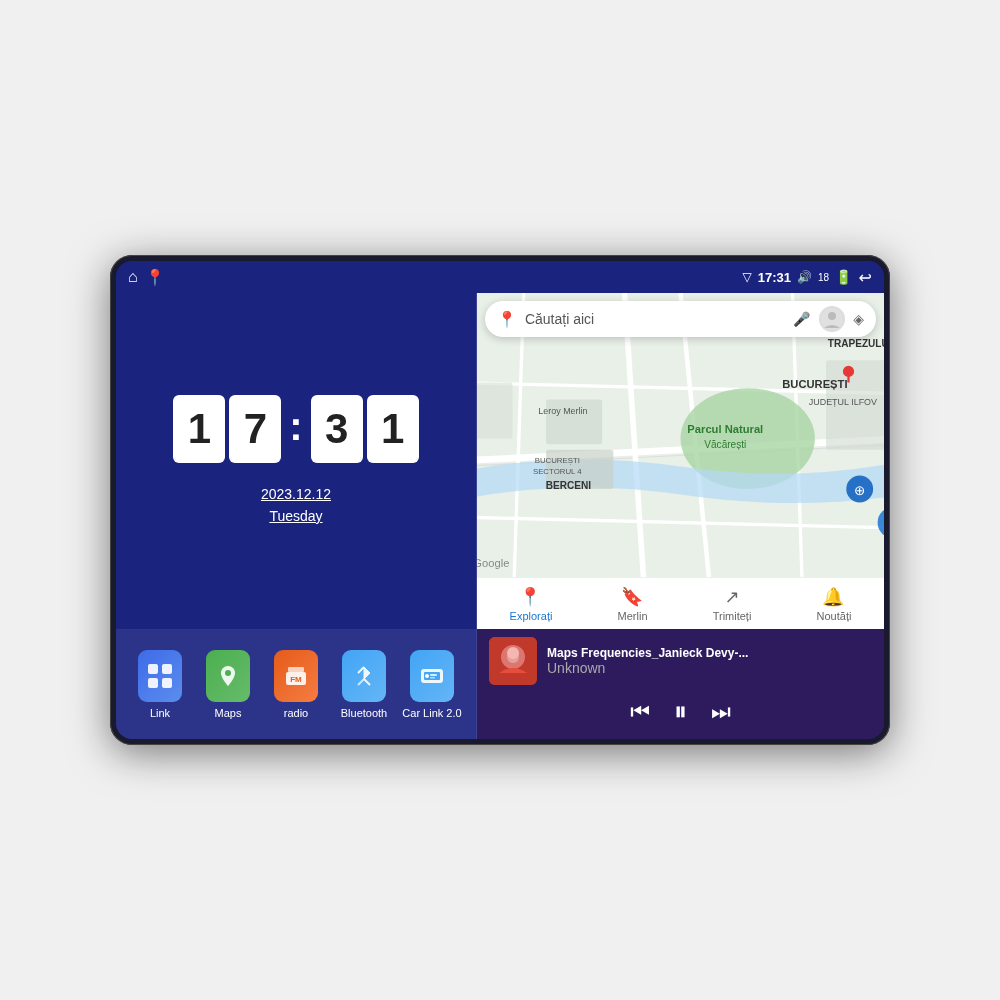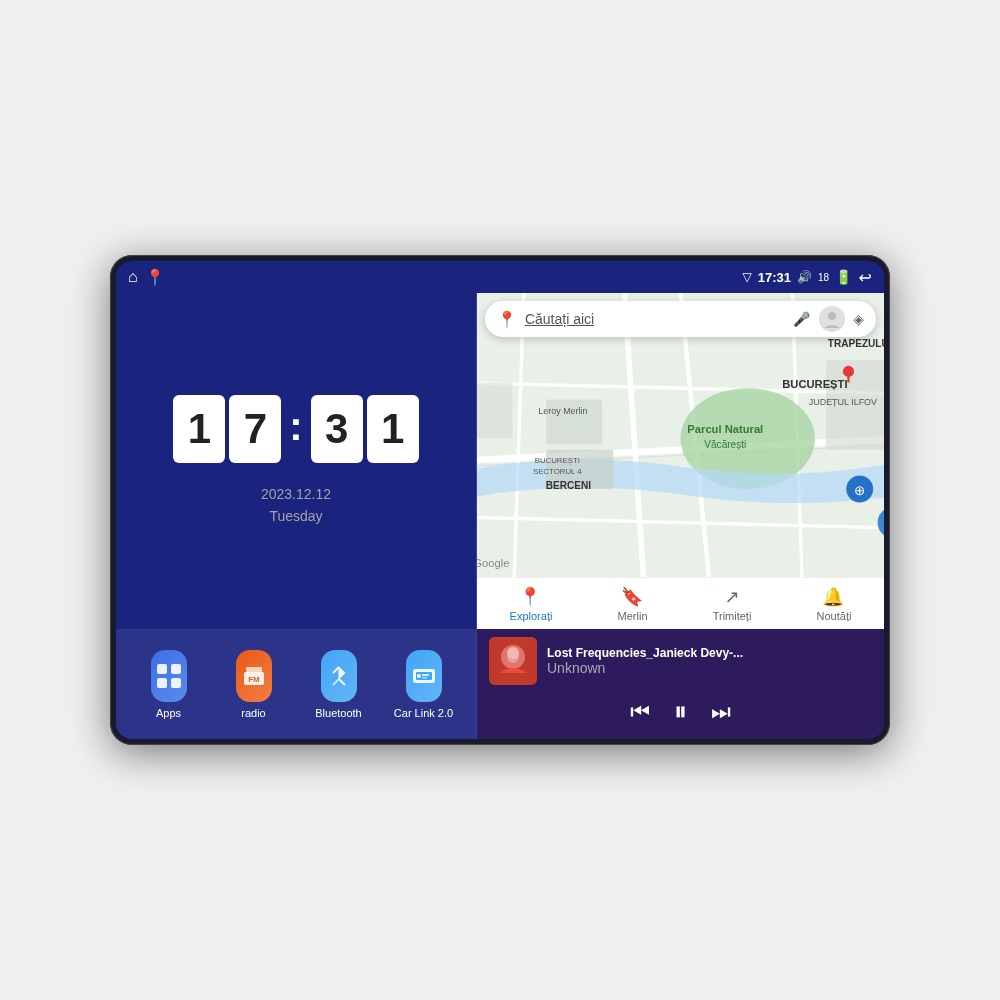--- a/index.html
+++ b/index.html
@@ -110,24 +110,25 @@
     }
 
     .clock-colon {
       color: white;
       font-size: 40px;
       font-weight: bold;
       margin-bottom: 4px;
     }
 
     .clock-date {
-      color: #a3a3a3;
+      color: #ffffff;
       font-size: 14px;
       text-align: center;
       line-height: 1.6;
+      text-decoration: underline;
     }
 
     
     .app-bar {
       height: 110px;
       background: rgba(255,255,255,0.08);
       display: flex;
       align-items: center;
       justify-content: space-around;
       padding: 8px 10px;
@@ -137,23 +138,23 @@
     .app-item {
       display: flex;
       flex-direction: column;
       align-items: center;
       gap: 5px;
       cursor: pointer;
       min-width: 60px;
     }
 
     .app-icon {
-      width: 36px;
+      width: 44px;
       height: 52px;
-      border-radius: 14px;
+      border-radius: 9px;
       display: flex;
       align-items: center;
       justify-content: center;
       font-size: 24px;
     }
 
     .app-icon-apps { background: linear-gradient(135deg, #3d6be8, #5b8dee); }
     .app-icon-maps { background: linear-gradient(135deg, #4CAF50, #66BB6A); }
     .app-icon-radio { background: linear-gradient(135deg, #e55c1a, #f57c42); }
     .app-icon-bluetooth { background: linear-gradient(135deg, #42a5f5, #64b5f6); }
@@ -194,21 +195,20 @@
       padding: 0 12px;
       gap: 8px;
       box-shadow: 0 2px 8px rgba(0,0,0,0.2);
       z-index: 10;
     }
 
     .map-search-text {
       flex: 1;
       font-size: 14px;
       color: #555;
-      text-decoration: underline;
     }
 
     .map-search-actions {
       display: flex;
       gap: 8px;
       align-items: center;
     }
 
     .map-avatar {
       width: 26px;
@@ -385,23 +385,32 @@
           <div class="app-item">
             <div class="app-icon app-icon-apps">
 
               <svg width="28" height="28" viewBox="0 0 28 28" fill="none">
                 <rect x="2" y="2" width="10" height="10" rx="2" fill="white" opacity="0.9"></rect>
                 <rect x="16" y="2" width="10" height="10" rx="2" fill="white" opacity="0.9"></rect>
                 <rect x="2" y="16" width="10" height="10" rx="2" fill="white" opacity="0.9"></rect>
                 <rect x="16" y="16" width="10" height="10" rx="2" fill="white" opacity="0.9"></rect>
               </svg>
             </div>
-            <span class="app-label">Apps</span>
-          </div>
-
+            <span class="app-label">Link</span>
+          </div>
+
+          <div class="app-item">
+            <div class="app-icon app-icon-maps">
+              <svg width="28" height="28" viewBox="0 0 28 28" fill="none">
+                <path d="M14 4C10.13 4 7 7.13 7 11C7 16.25 14 24 14 24C14 24 21 16.25 21 11C21 7.13 17.87 4 14 4Z" fill="white" opacity="0.9"></path>
+                <circle cx="14" cy="11" r="3" fill="#4CAF50"></circle>
+              </svg>
+            </div>
+            <span class="app-label">Maps</span>
+          </div>
 
           <div class="app-item">
             <div class="app-icon app-icon-radio">
               <svg width="28" height="28" viewBox="0 0 28 28" fill="none">
                 <rect x="4" y="10" width="20" height="13" rx="2" fill="white" opacity="0.9"></rect>
                 <rect x="6" y="5" width="16" height="5" rx="1" fill="white" opacity="0.7"></rect>
                 <text x="14" y="20" text-anchor="middle" font-size="8" font-weight="bold" fill="#e55c1a">FM</text>
               </svg>
             </div>
             <span class="app-label">radio</span>
@@ -529,21 +538,21 @@
                   <rect width="48" height="48" fill="#c0392b"></rect>
                   <circle cx="24" cy="20" r="12" fill="#f0a0a0" opacity="0.6"></circle>
                   <circle cx="24" cy="20" r="6" fill="#fff" opacity="0.3"></circle>
 
                   <circle cx="24" cy="16" r="6" fill="#f5b7b1"></circle>
                   <path d="M10 36 Q24 26 38 36" fill="#e74c3c"></path>
                 </svg>
               </div>
             </div>
             <div class="music-info">
-              <div class="music-title">Lost Frequencies_Janieck Devy-...</div>
+              <div class="music-title">Maps Frequencies_Janieck Devy-...</div>
               <div class="music-artist">Unknown</div>
             </div>
           </div>
           <div class="music-controls">
             <button class="music-btn">⏮</button>
             <button class="music-btn music-btn-play">⏸</button>
             <button class="music-btn">⏭</button>
           </div>
         </div>
 

